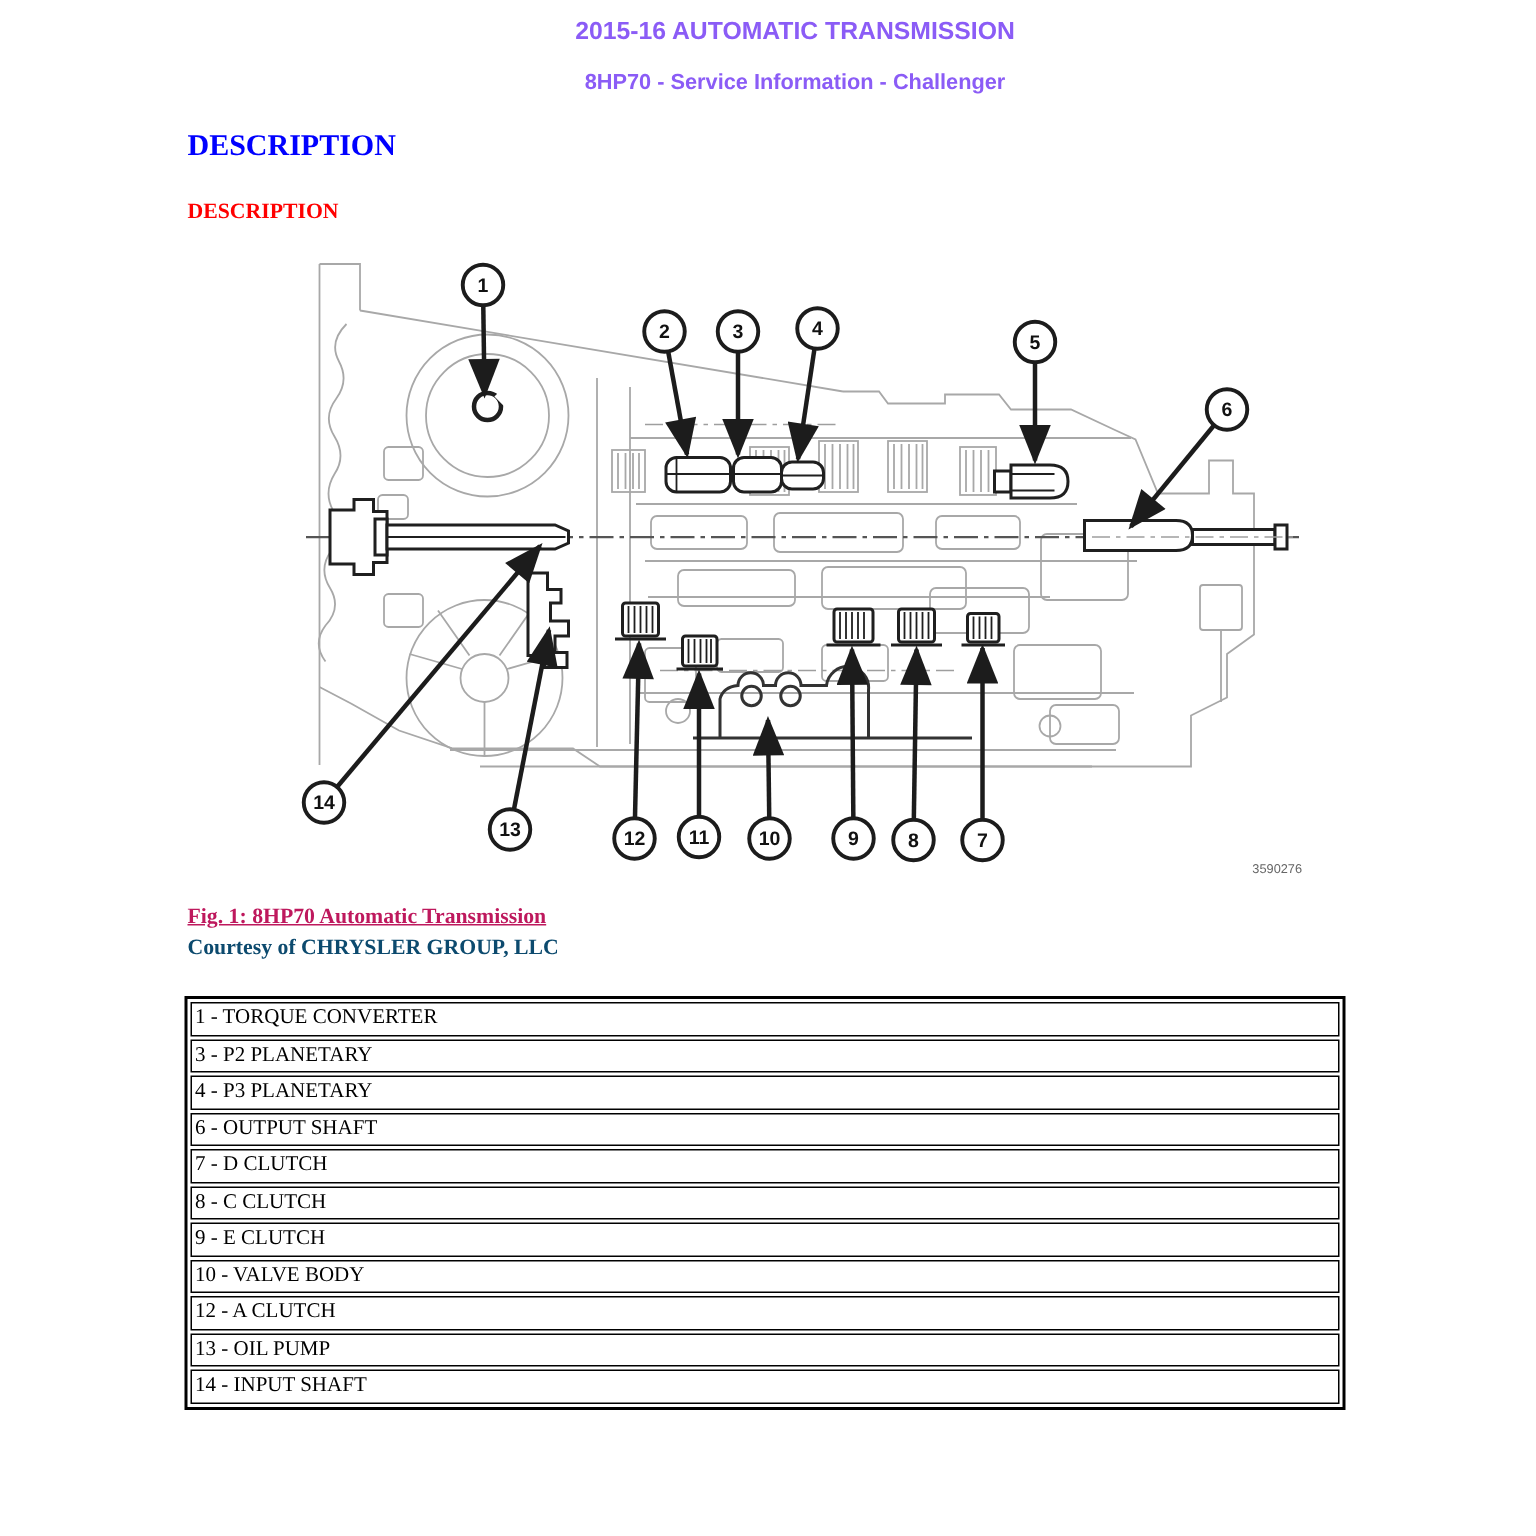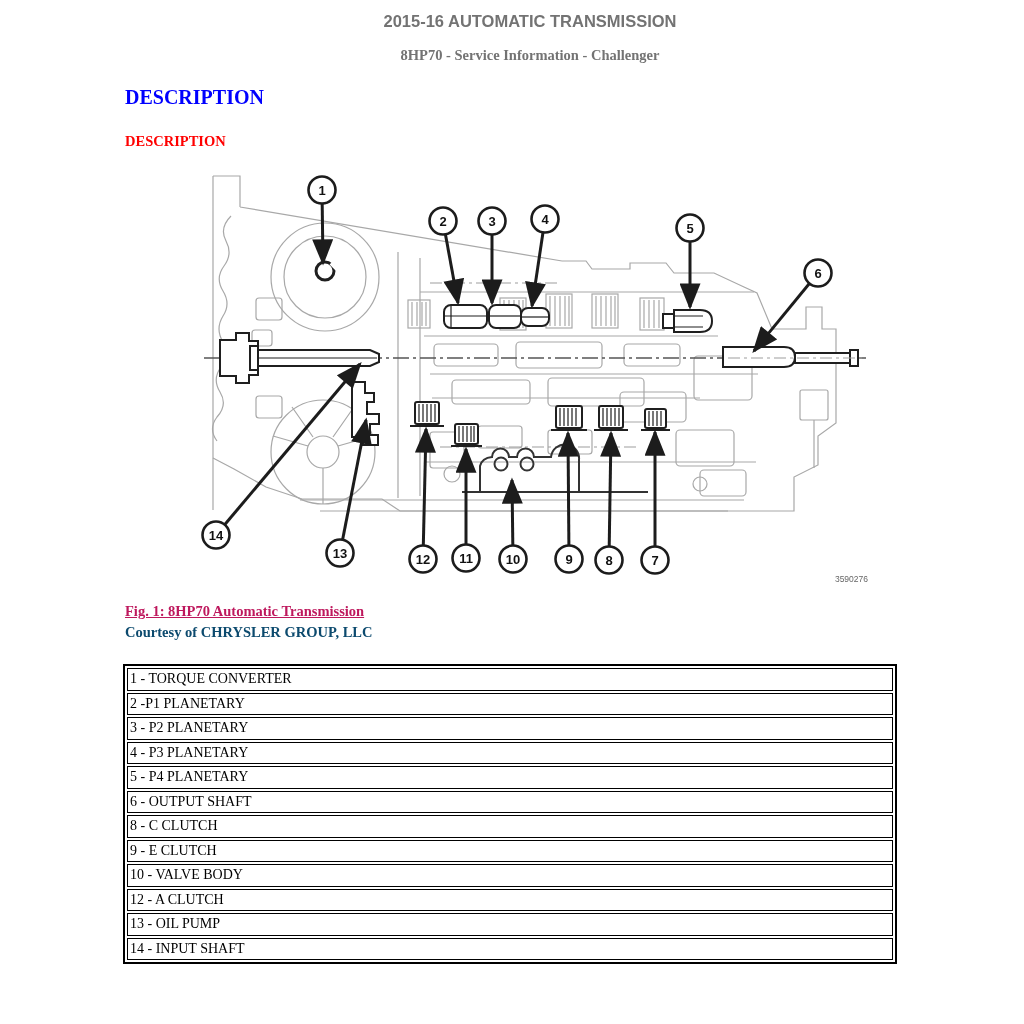--- a/index.html
+++ b/index.html
@@ -1,19 +1,19 @@
 <!DOCTYPE html>
 <html><head>
 <meta charset="utf-8">
 <style>
   html,body{margin:0;padding:0;background:#ffffff;}
   .page{position:relative;width:1024px;height:1024px;background:#fff;overflow:hidden;
         font-family:"Liberation Serif",serif;color:#000;}
   .hdr{position:absolute;left:36px;width:988px;text-align:center;
-       font-family:"Liberation Sans",sans-serif;font-weight:bold;color:#737373;}
+       font-family:"Liberation Sans",sans-serif;font-weight:bold;color:#8b5cf6;}
   .doc-title{top:12px;font-size:16.5px;}
   .doc-subtitle{top:47px;font-size:14.5px;}
   .section-h{position:absolute;left:125px;top:86px;font-size:20px;font-weight:bold;
              color:#0000ff;font-family:"Liberation Serif",serif;}
   .subsection-h{position:absolute;left:125px;top:133px;font-size:14.5px;font-weight:bold;
                 color:#ff0000;font-family:"Liberation Serif",serif;}
   .diagram{position:absolute;left:190px;top:168px;}
   .figcap{position:absolute;left:125px;top:603px;font-size:14.5px;font-weight:bold;}
   .figcap a{color:#be185d;text-decoration:underline;cursor:pointer;}
   .courtesy{position:absolute;left:125px;top:624px;font-size:14.5px;font-weight:bold;color:#0c4a6e;}
@@ -37,21 +37,21 @@
                fill:#111;text-anchor:middle;}
   .drawing-num{font-family:"Liberation Sans",sans-serif;font-size:8.5px;fill:#666;
                text-anchor:end;}
 </style>
 </head>
 <body>
 
 <div class="page">
 
   <div class="hdr doc-title" style="position:absolute;">2015-16 AUTOMATIC TRANSMISSION</div>
-  <div class="hdr doc-subtitle" style="position:absolute;font-family:Liberation Serif, serif;">8HP70 - Service Information - Challenger</div>
+  <div class="hdr doc-subtitle" style="position:absolute;">8HP70 - Service Information - Challenger</div>
 
   <div class="section-h">DESCRIPTION</div>
   <div class="subsection-h">DESCRIPTION</div>
 
   <svg class="diagram" width="700" height="427" viewBox="190 168 700 427">
     <defs>
       <marker id="ah" viewBox="0 0 10 8" refX="9" refY="4" markerWidth="9" markerHeight="7" orient="auto">
         <path d="M0,0 L10,4 L0,8 Z" fill="#1c1c1c"></path>
       </marker>
     </defs>
@@ -261,33 +261,30 @@
     <a>Fig. 1: 8HP70 Automatic Transmission</a>
   </div>
   <div class="courtesy">Courtesy of CHRYSLER GROUP, LLC</div>
 
   <table class="parts">
     <tbody>
       <tr>
           <td>1 - TORQUE CONVERTER</td>
         </tr>
       <tr>
-          <td>2 -P1 PLANETARY</td>
-        </tr>
-      <tr>
           <td>3 - P2 PLANETARY</td>
         </tr>
       <tr>
           <td>4 - P3 PLANETARY</td>
         </tr>
       <tr>
-          <td>5 - P4 PLANETARY</td>
-        </tr>
-      <tr>
           <td>6 - OUTPUT SHAFT</td>
+        </tr>
+      <tr>
+          <td>7 - D CLUTCH</td>
         </tr>
       <tr>
           <td>8 - C CLUTCH</td>
         </tr>
       <tr>
           <td>9 - E CLUTCH</td>
         </tr>
       <tr>
           <td>10 - VALVE BODY</td>
         </tr>

